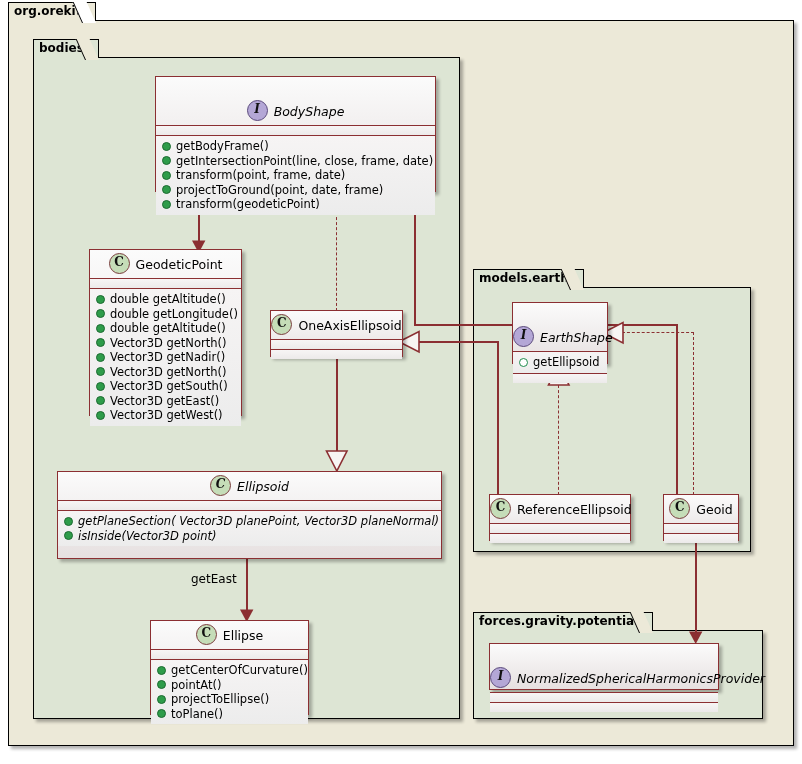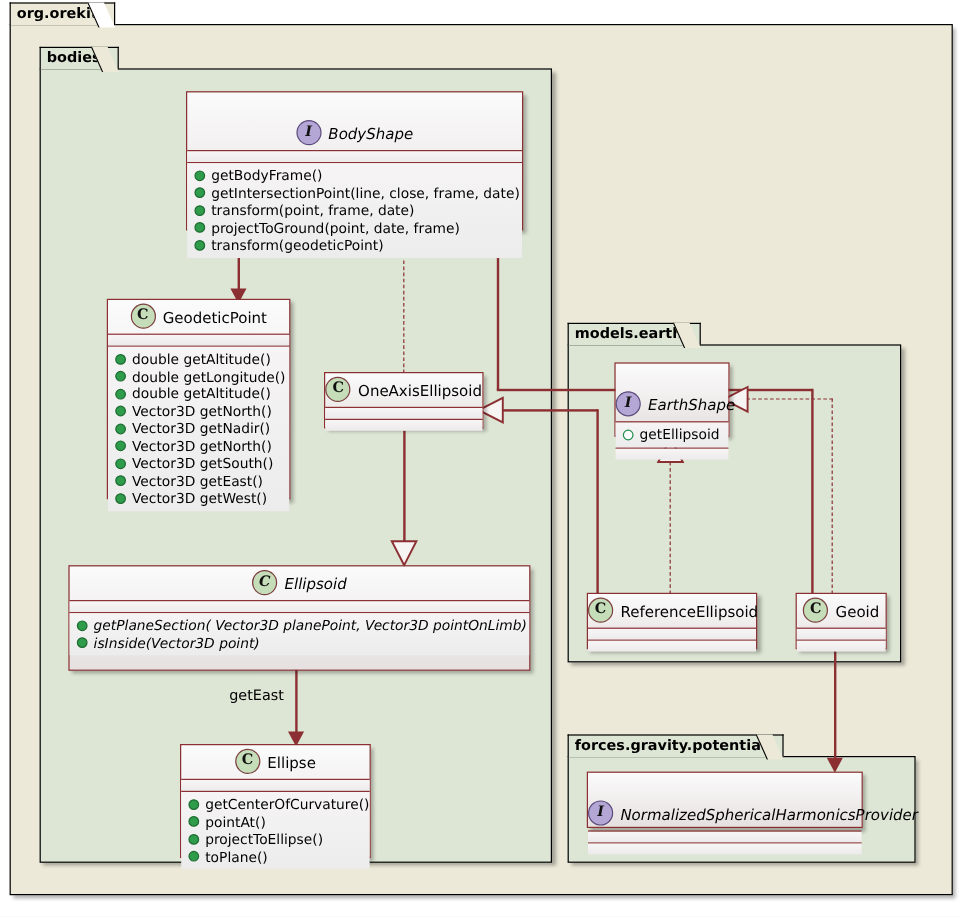--- a/index.html
+++ b/index.html
@@ -228,21 +228,21 @@
   </div>
 
   <div class="box" style="left:57px;top:471px;width:385px;height:88px;font-style:italic;">
     <div class="hdr">
       <span class="ico ico-c">C</span><span class="nm">Ellipsoid</span>
     </div>
     <div class="cmp empty"></div>
     <div class="cmp members">
       <div class="mem">
           <span class="dot pub"></span>
-          <span>getPlaneSection( Vector3D planePoint, Vector3D pointOnLimb)</span>
+          <span>getPlaneSection( Vector3D planePoint, Vector3D planeNormal)</span>
         </div>
       <div class="mem">
           <span class="dot pub"></span>
           <span>isInside(Vector3D point)</span>
         </div>
     </div>
   </div>
 
   <div class="box" style="left:150px;top:620px;width:159px;height:95px;">
     <div class="hdr">

